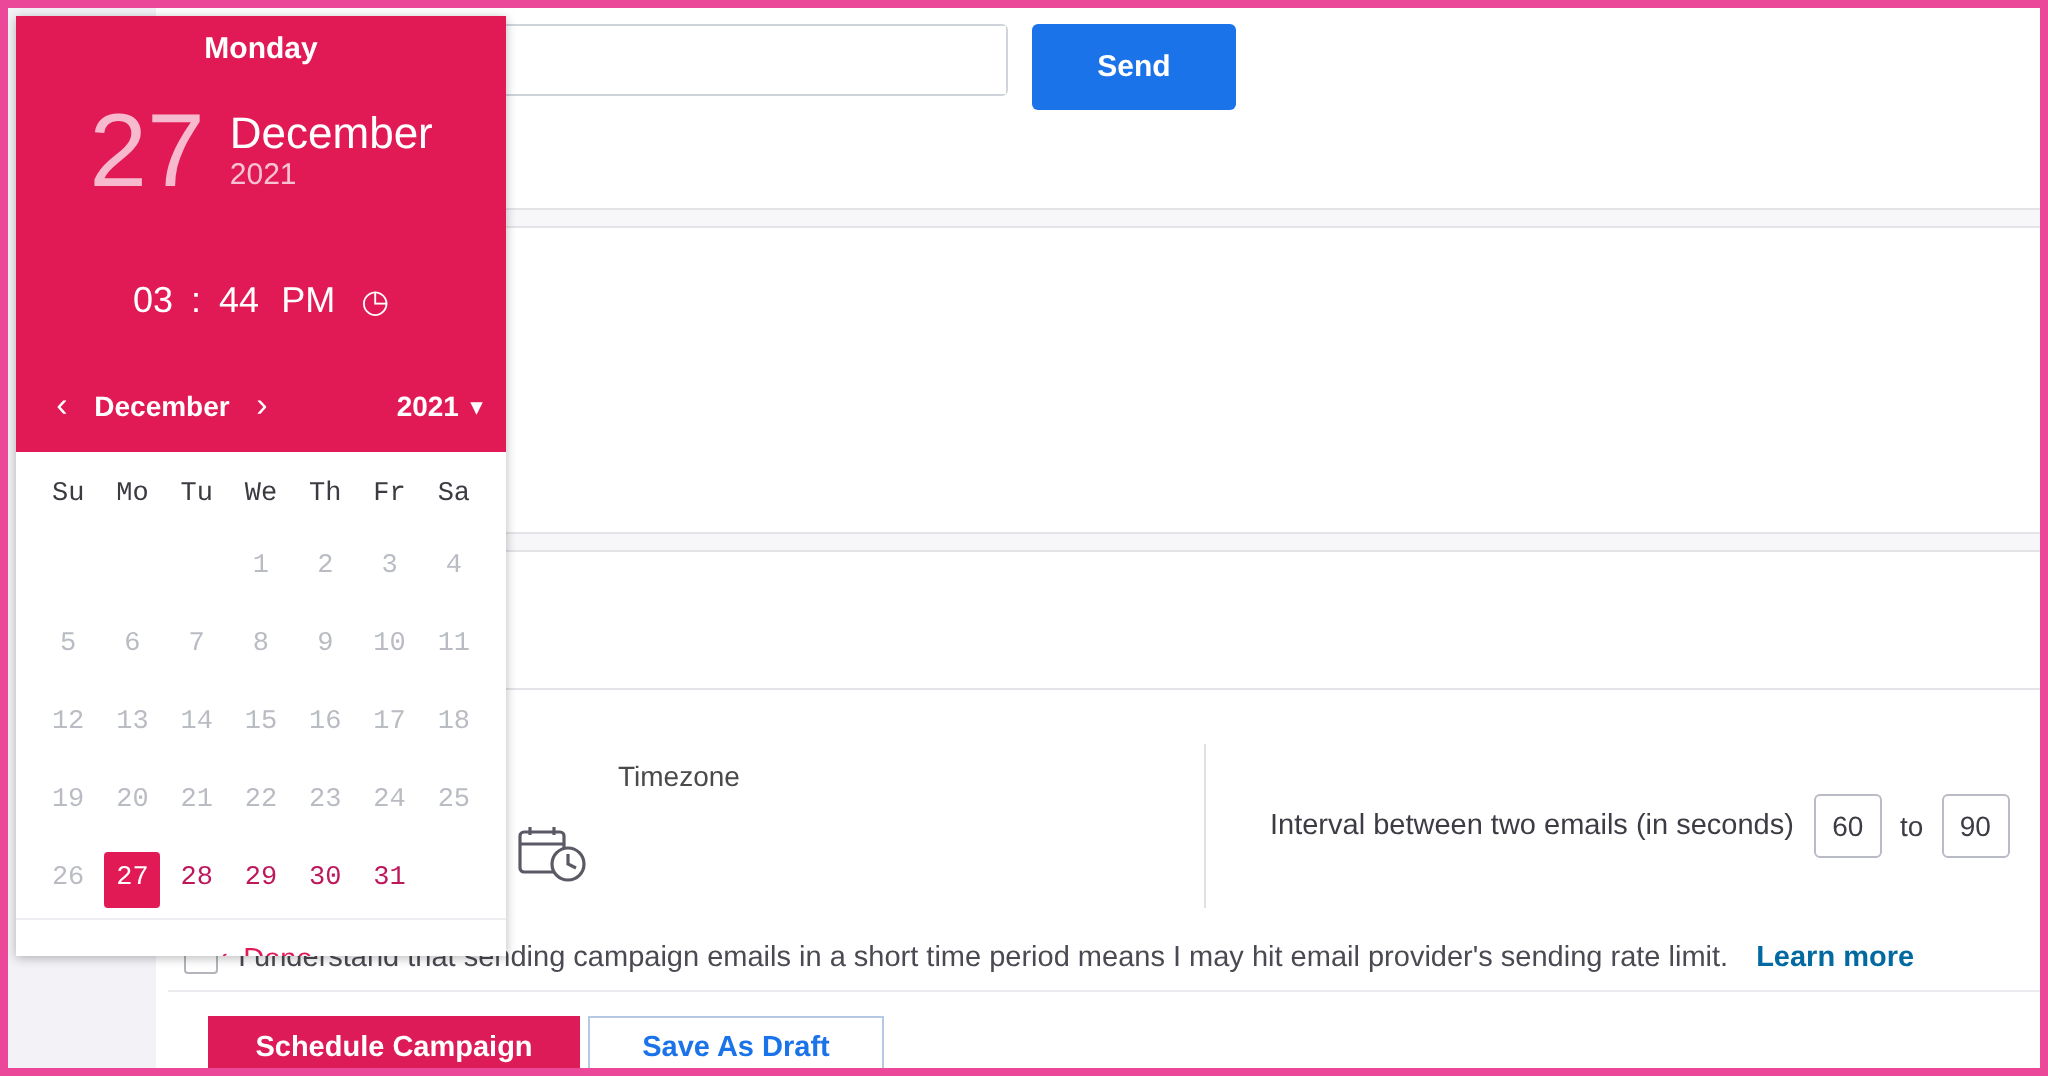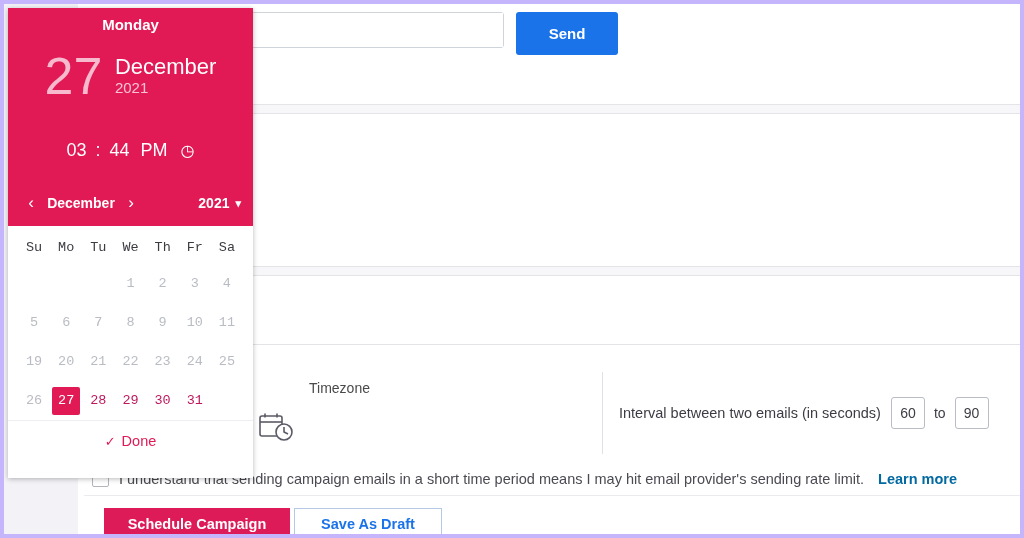--- a/index.html
+++ b/index.html
@@ -10,21 +10,21 @@
   body {
     font-family: "Liberation Sans", sans-serif;
   }
   #screen {
     position: relative;
     width: 1024px;
     height: 538px;
     overflow: hidden;
     background: #ffffff;
     box-sizing: border-box;
-    border: 4px solid #c4b5fd;
+    border: 4px solid #ec4899;
   }
 
   
   .page {
     position: absolute;
     left: 0; top: 0;
     width: 1016px;
     height: 530px;
     background: #ffffff;
   }
@@ -109,21 +109,21 @@
     left: 255px; top: 408px;
     width: 36px; height: 32px;
     color: #5a5a66;
   }
 
   .interval-wrap {
     position: absolute;
     left: 598px; top: 368px;
     height: 82px;
     border-left: 1px solid #e0e0e6;
-    padding-left: 16px;
+    padding-left: 32px;
     display: flex;
     align-items: center;
   }
   .interval-label {
     font-size: 14.5px;
     color: #3c3c44;
     margin-right: 10px;
   }
   .num-box {
     width: 34px; height: 32px;
@@ -467,20 +467,29 @@
             <tr>
               <td><span class="cell">5</span></td>
               <td><span class="cell">6</span></td>
               <td><span class="cell">7</span></td>
               <td><span class="cell">8</span></td>
               <td><span class="cell">9</span></td>
               <td><span class="cell">10</span></td>
               <td><span class="cell">11</span></td>
             </tr>
             <tr>
+              <td><span class="cell">12</span></td>
+              <td><span class="cell">13</span></td>
+              <td><span class="cell">14</span></td>
+              <td><span class="cell">15</span></td>
+              <td><span class="cell">16</span></td>
+              <td><span class="cell">17</span></td>
+              <td><span class="cell">18</span></td>
+            </tr>
+            <tr>
               <td><span class="cell">19</span></td>
               <td><span class="cell">20</span></td>
               <td><span class="cell">21</span></td>
               <td><span class="cell">22</span></td>
               <td><span class="cell">23</span></td>
               <td><span class="cell">24</span></td>
               <td><span class="cell">25</span></td>
             </tr>
             <tr>
               <td><span class="cell">26</span></td>

